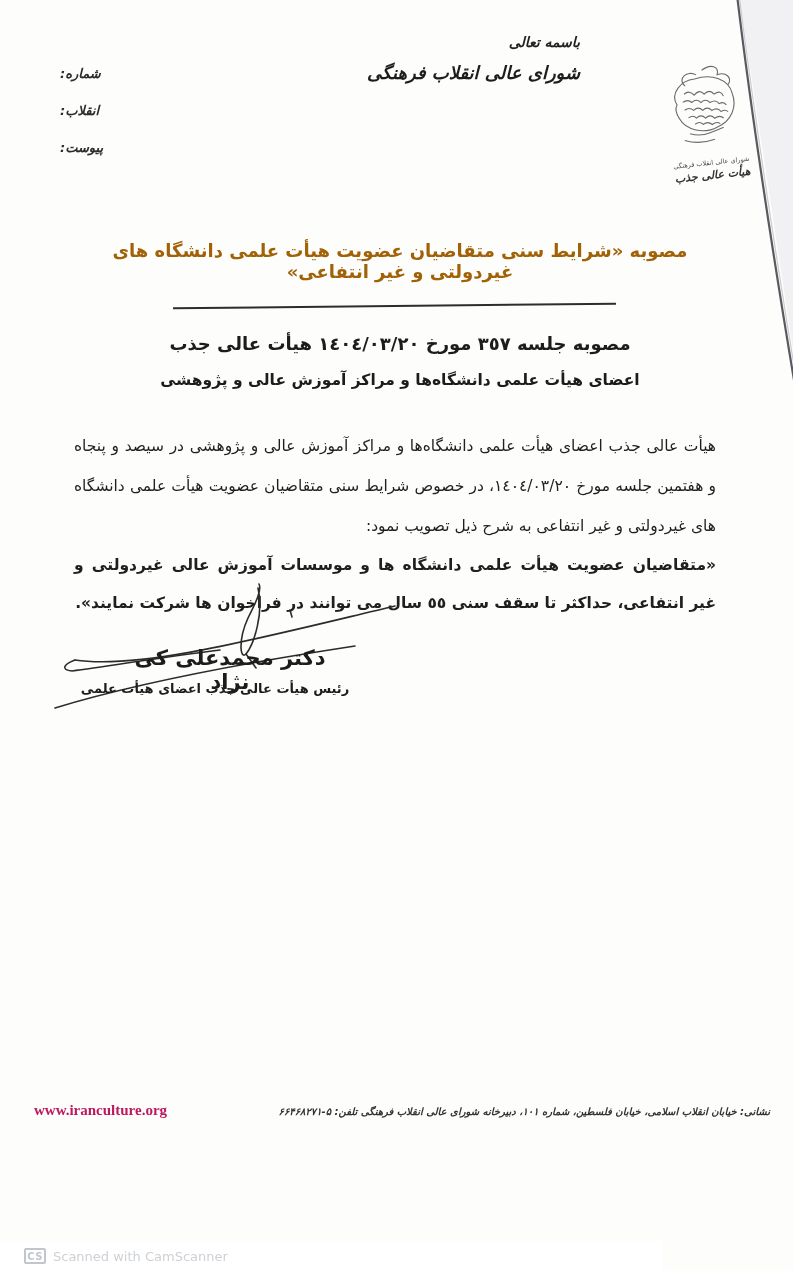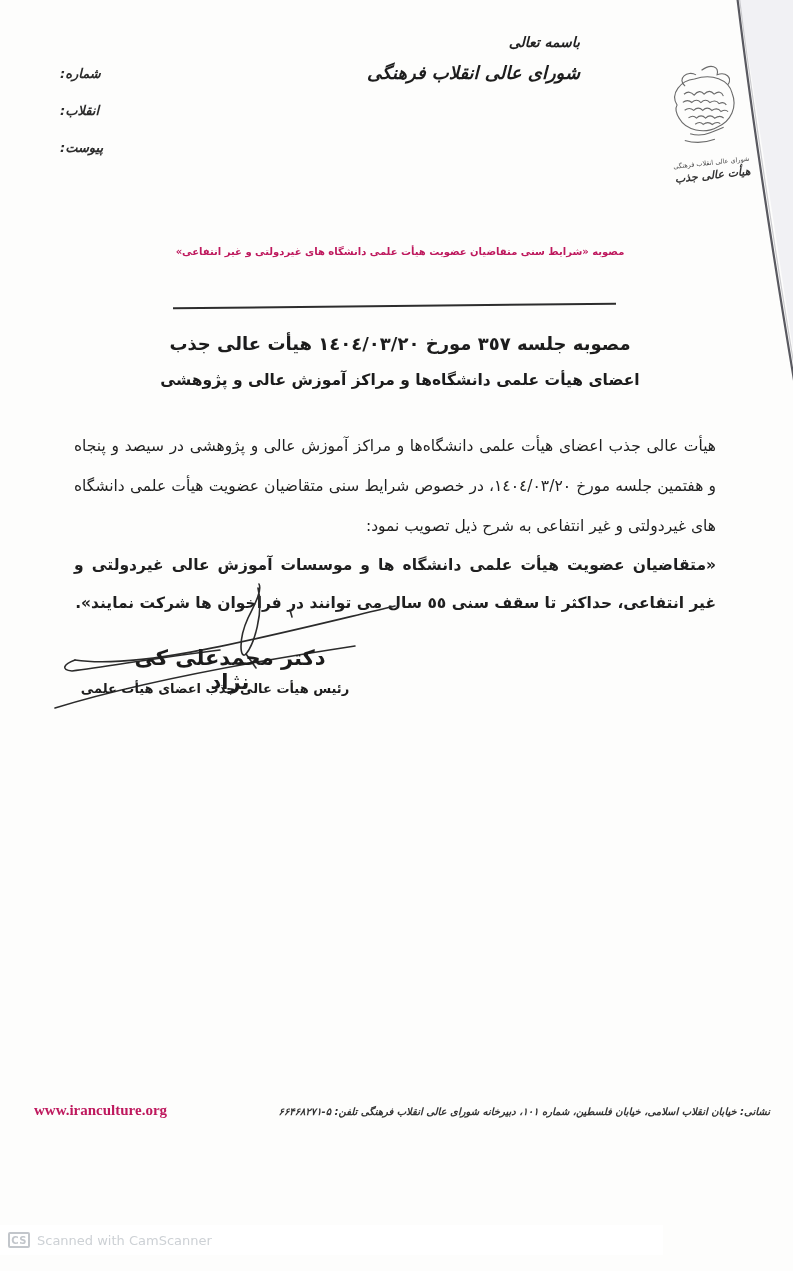--- a/index.html
+++ b/index.html
@@ -18,23 +18,23 @@
   .hdr-center { position:absolute; top:34px; left:280px; width:300px; text-align:right; direction:rtl; }
   .hdr-line1 { font-size:14px; font-style:italic; font-weight:700; color:#222; }
   .hdr-line2 { font-size:17px; font-style:italic; font-weight:700; margin-top:16px; color:#1d1d1d; }
   .hdr-line3 { font-size:18px; font-style:italic; font-weight:700; margin-top:12px; color:#1d1d1d; }
   
   .seal { position:absolute; top:62px; left:648px; width:118px; text-align:center; transform:rotate(-6deg); }
   .seal-sub { font-size:6.5px; color:#4a4a4a; direction:rtl; margin-top:1px; }
   .seal-cap { font-size:11px; font-weight:700; font-style:italic; color:#333; direction:rtl; margin-top:2px; }
   
   .doc-title {
-    position:absolute; top:246px; left:70px; width:660px;
+    position:absolute; top:240px; left:70px; width:660px;
     text-align:center; direction:rtl;
-    font-size:10px; font-weight:700; color:#be185d;
+    font-size:18px; font-weight:700; color:#a16207;
   }
   .title-rule {
     position:absolute; top:305px; left:173px; width:443px; height:2px;
     background:#2d2d2d; transform:rotate(-0.6deg);
   }
   .sub1 { position:absolute; top:333px; left:100px; width:600px; text-align:center; direction:rtl;
           font-size:18px; font-weight:700; color:#1c1c1c; }
   .sub2 { position:absolute; top:371px; left:100px; width:600px; text-align:center; direction:rtl;
           font-size:15.5px; font-weight:700; color:#1c1c1c; }
   
@@ -54,22 +54,22 @@
               font-size:21px; font-weight:700; color:#1c1c1c; }
   .sig-title { position:absolute; top:681px; left:80px; width:270px; text-align:center; direction:rtl;
                font-size:13px; font-weight:700; color:#1c1c1c; }
   
   .footer-url { position:absolute; top:1102px; left:34px; width:200px;
                 font-family:"Liberation Serif", serif; font-weight:700; font-size:15px; color:#be185d; }
   .footer-address { position:absolute; top:1106px; left:340px; width:430px; text-align:right; direction:rtl;
                     font-size:10px; font-style:italic; font-weight:600; color:#333; white-space:nowrap; }
   .footer-phone { display:inline-block; margin-left:14px; }
   
-  .cs-bar { position:absolute; bottom:16px; left:0; width:663px; height:30px; background:#ffffff;
-            display:flex; align-items:center; padding-left:8px; }
+  .cs-bar { position:absolute; bottom:0; left:0; width:663px; height:30px; background:#ffffff;
+            display:flex; align-items:center; padding-left:24px; }
   .cs-icon { display:inline-flex; align-items:center; justify-content:center;
              width:22px; height:16px; border:2px solid #c2c6cb; border-radius:2px;
              font-size:10px; font-weight:700; color:#c2c6cb; letter-spacing:0.5px; }
   .cs-label { margin-left:7px; font-size:13px; color:#cdd1d5; }
 </style>
 </head>
 <body>
 
 <div id="canvas">
 

